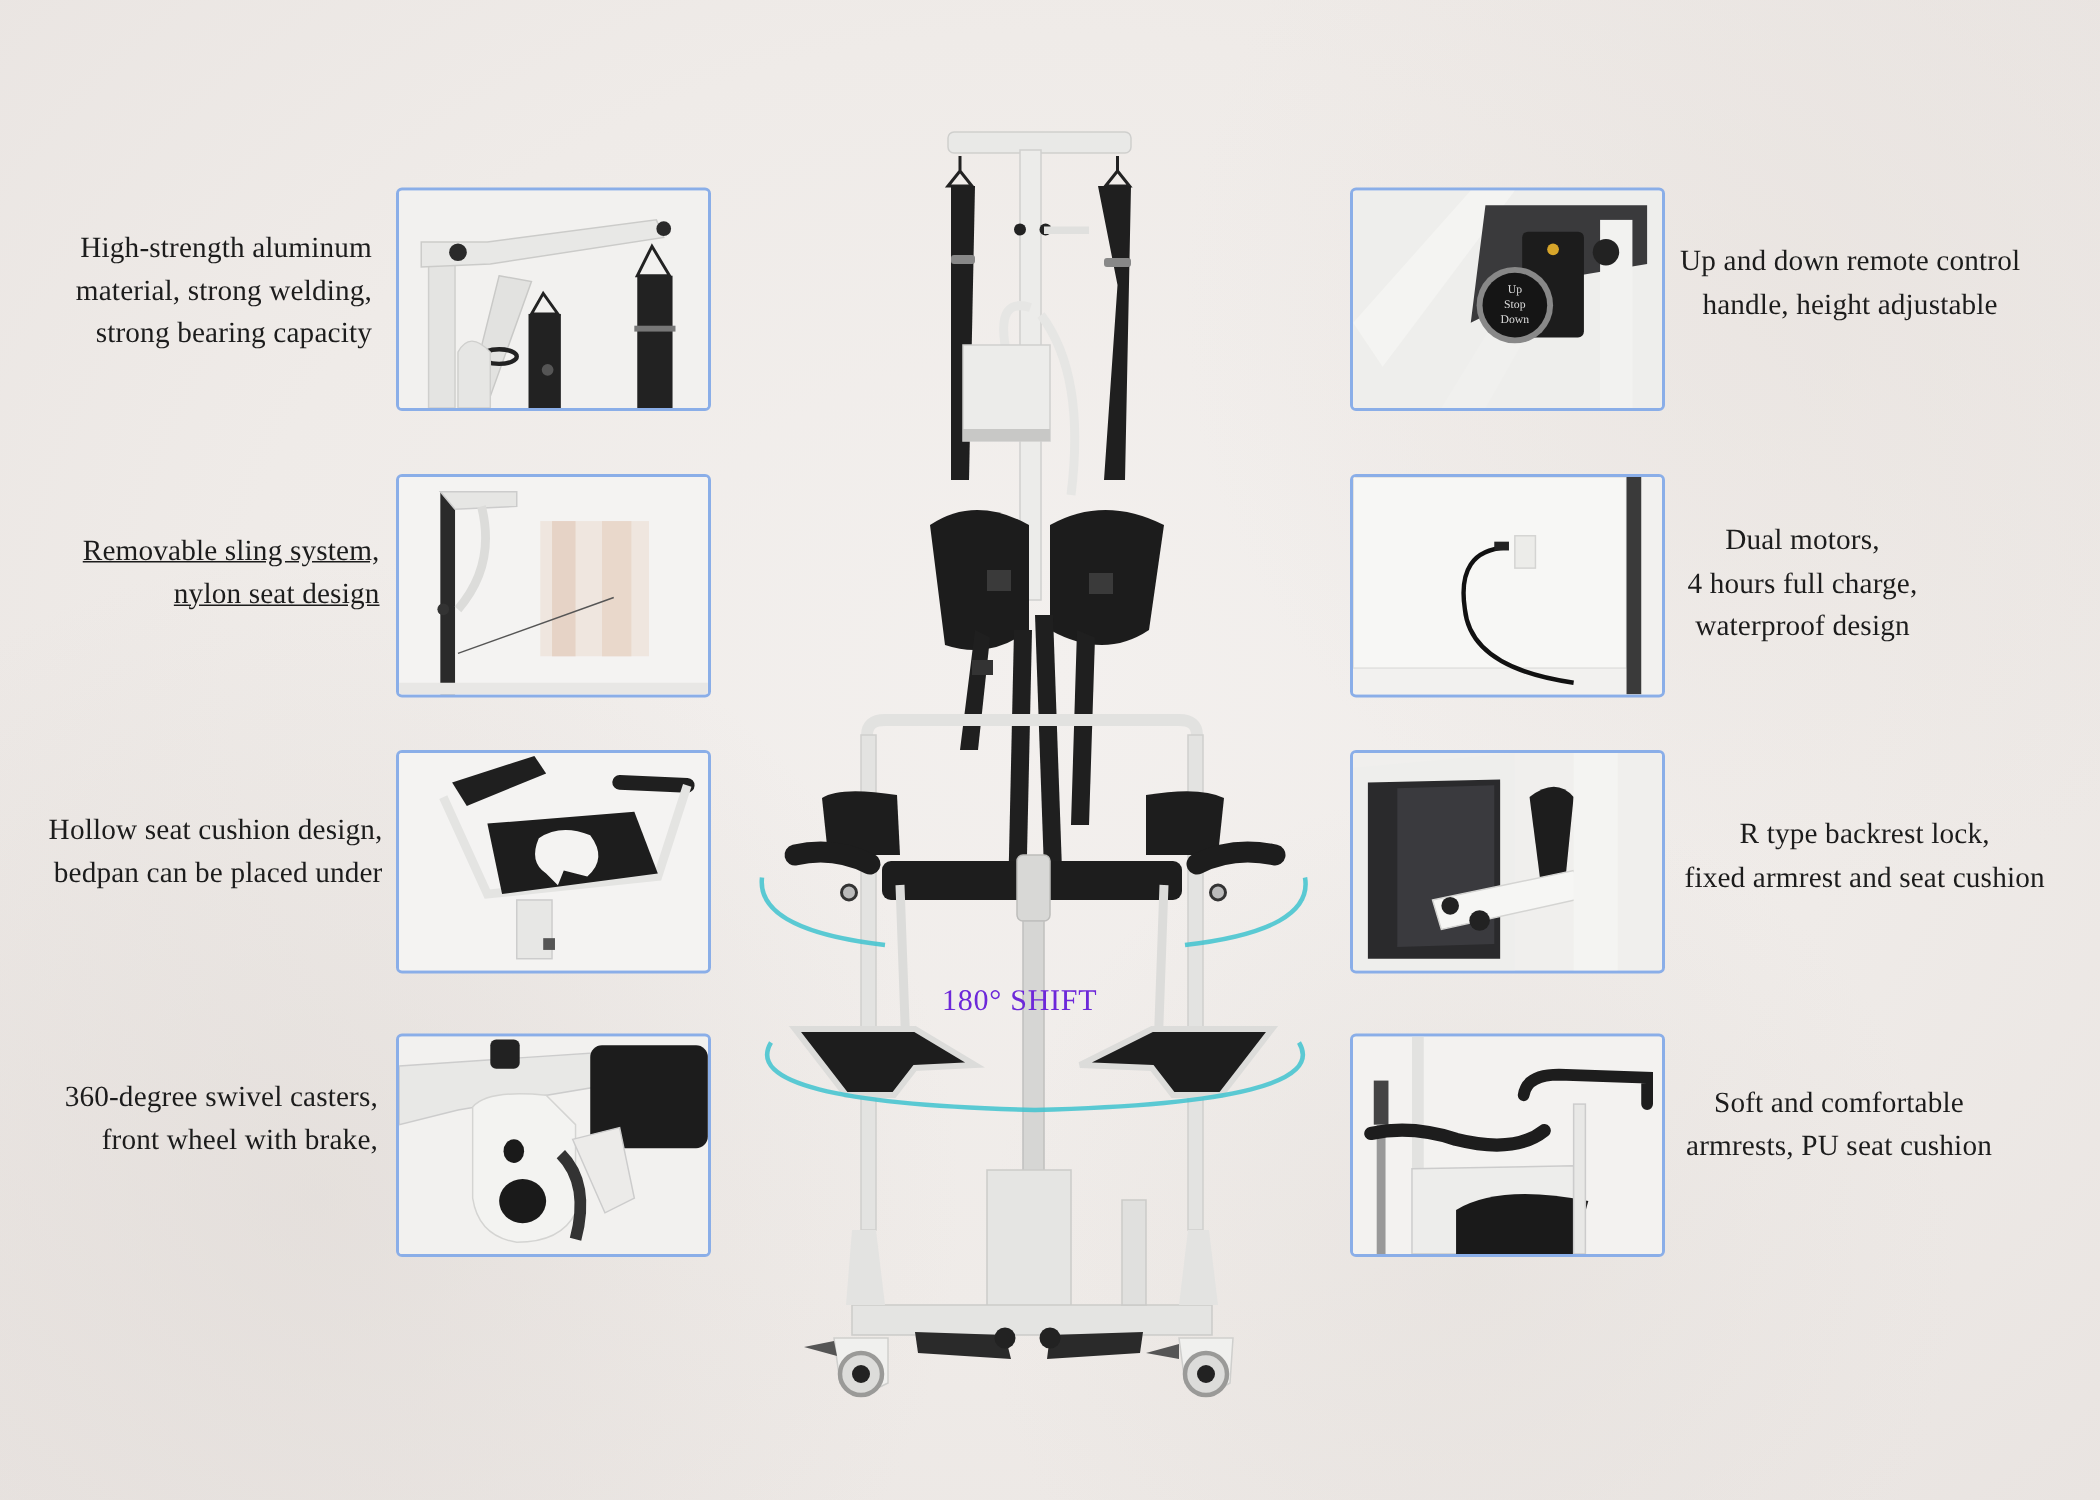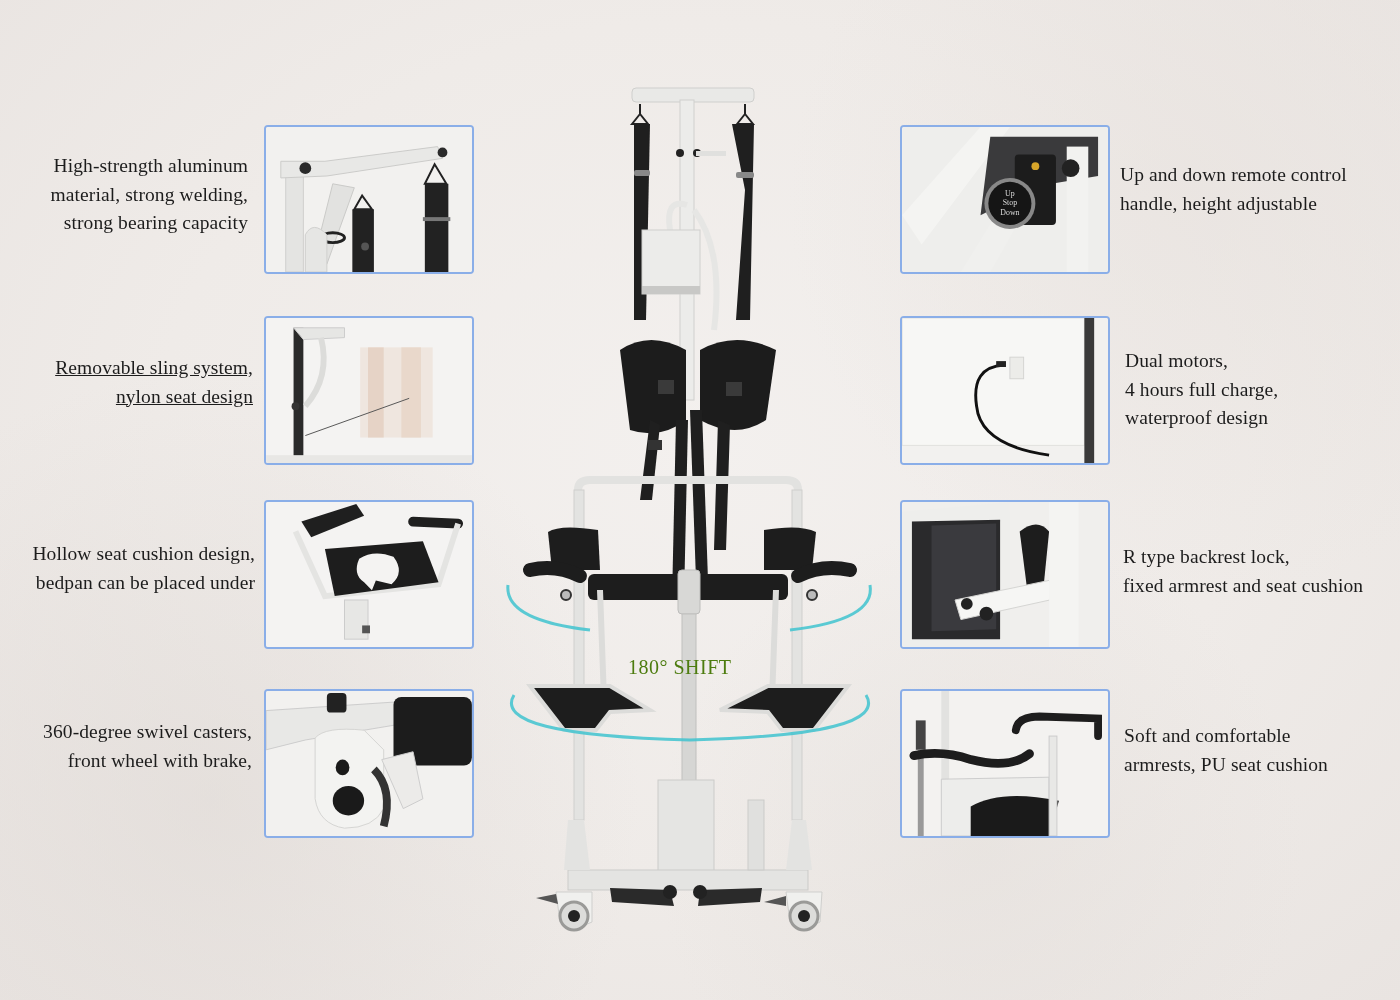--- a/index.html
+++ b/index.html
@@ -14,36 +14,36 @@
     background:
       radial-gradient(circle at 15% 80%, rgba(220,214,210,0.5) 0, transparent 30%),
       radial-gradient(circle at 85% 20%, rgba(230,224,220,0.5) 0, transparent 28%),
       radial-gradient(circle at 70% 85%, rgba(225,220,216,0.45) 0, transparent 25%);
   }
   .caption {
     position: absolute; font-size: 19.5px; line-height: 28.5px; letter-spacing: 0.1px;
     white-space: nowrap;
   }
   .caption.left { text-align: right; }
-  .caption.right { text-align: left; }
+  .caption.right { text-align: center; }
   .caption span { display: block; }
 
   .thumb {
     position: absolute; width: 210px; height: 149px;
     border: 2px solid #8aaee8; border-radius: 4px;
     background: #f4f3f2; overflow: hidden; box-sizing: border-box;
   }
   .thumb svg { width: 100%; height: 100%; display: block; }
 
   .product { position: absolute; left: 500px; top: 80px; width: 380px; height: 860px; }
   .product svg { width: 100%; height: 100%; display: block; }
 
   .shift-label {
     position: absolute; left: 628px; top: 656px;
-    font-size: 20px; color: #4d7c0f; letter-spacing: 0.5px; white-space: nowrap; text-align: right;
+    font-size: 20px; color: #6d28d9; letter-spacing: 0.5px; white-space: nowrap; text-align: right;
   }
 </style>
 </head>
 <body>
 
 <div class="bg-noise"></div>
 
 <div class="caption left" style="right:1152px; top:152px;">
   <span>High-strength aluminum</span>
   <span>material, strong welding,</span>

